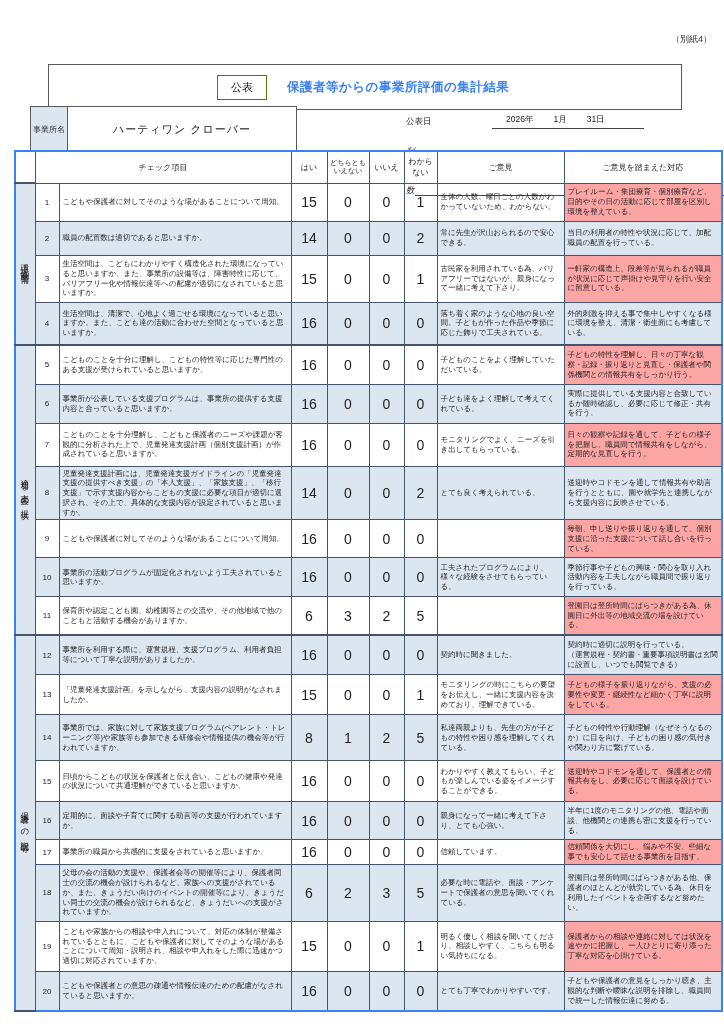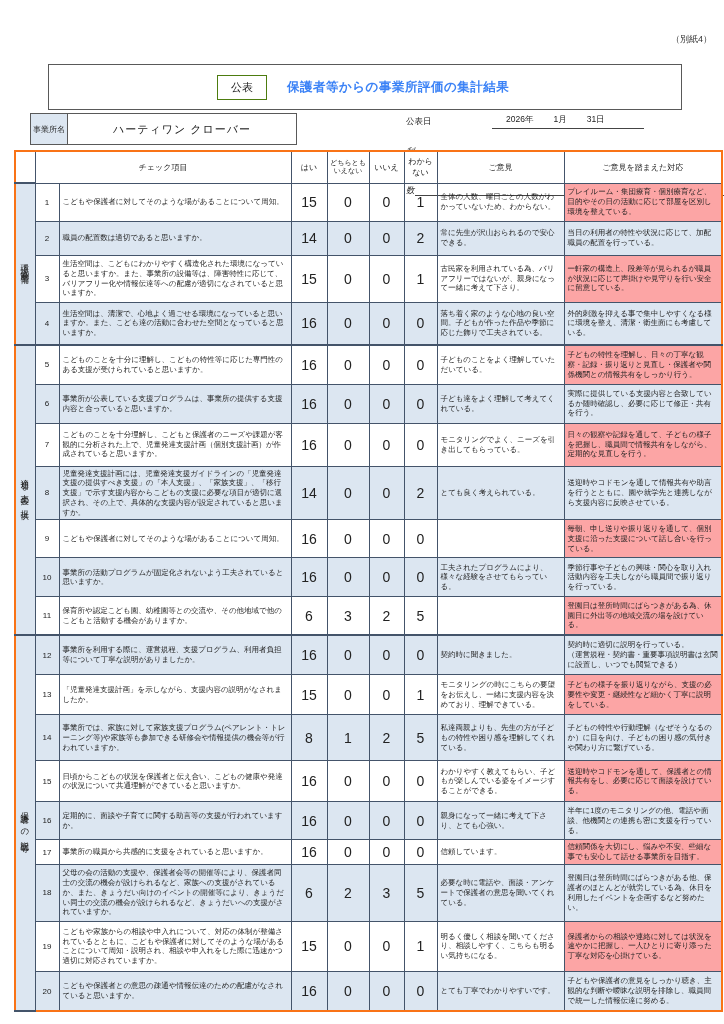--- a/index.html
+++ b/index.html
@@ -13,21 +13,21 @@
   .titlebox{
     position:absolute;left:48px;top:64px;width:632px;height:44px;
     border:1px solid #595959;display:flex;align-items:center;background:#fff;
   }
   .stamp{
     margin-left:168px;border:1px solid #4d7c0f;min-width:48px;height:23px;
     display:flex;align-items:center;justify-content:center;font-size:11px;color:#222;
   }
   .doc-title{margin-left:20px;font-size:12.5px;font-weight:bold;color:#3b82f6;letter-spacing:.5px;}
   
-  .officebox{position:absolute;left:30px;top:113px;height:32px;display:flex;}
+  .officebox{position:absolute;left:30px;top:106px;height:46px;display:flex;}
   .office-label{
     width:36px;background:#dce6f1;border:1px solid #595959;font-size:8px;
     display:flex;align-items:center;justify-content:center;text-align:center;
   }
   .office-name{
     width:228px;border:1px solid #595959;border-left:none;background:#fff;
     display:flex;align-items:center;justify-content:center;font-size:11px;letter-spacing:1px;color:#222;
   }
   
   .info{position:absolute;left:406px;top:114px;width:318px;font-size:8.5px;color:#222;}
@@ -35,21 +35,21 @@
   .publish-label{width:46px;padding-bottom:1px;}
   .publish-value{display:flex;gap:20px;border-bottom:1px solid #444;padding:0 10px 2px 14px;min-width:128px;}
   .info-row2{display:flex;align-items:flex-end;margin-top:18px;font-style:italic;}
   .users-label{width:40px;line-height:1.15;}
   .info-line{flex:1;display:flex;align-items:flex-end;border-bottom:1px solid #444;padding-bottom:16px;}
   .users-value{width:56px;padding-left:14px;}
   .collected-label{width:28px;line-height:1.15;}
   .collected-value{flex:1;text-align:right;font-size:12px;white-space:nowrap;}
   
   .maintable{position:absolute;left:14px;top:150px;}
-  table{border-collapse:collapse;table-layout:fixed;width:709px;border:2px solid #f97316;}
+  table{border-collapse:collapse;table-layout:fixed;width:709px;border:2px solid #3b82f6;}
   th,td{border:1px solid #44546a;overflow:hidden;vertical-align:middle;}
   thead th{background:#fff;font-size:8px;font-weight:normal;text-align:center;padding:2px 1px;height:26px;color:#222;}
   th.small-hd{font-size:7px;white-space:pre-line;line-height:1.2;}
   td.cat{
     background:#dce6f1;writing-mode:vertical-rl;text-orientation:upright;
     font-size:8.5px;letter-spacing:2px;text-align:center;padding:3px 0;color:#222;
     border-top:2px solid #44546a;border-bottom:2px solid #44546a;
   }
   td.num-sm{font-size:8px;text-align:center;color:#222;}
   td.q,td.txt{font-size:7.5px;line-height:1.3;padding:2px 3px;text-align:left;color:#1f1f1f;}

